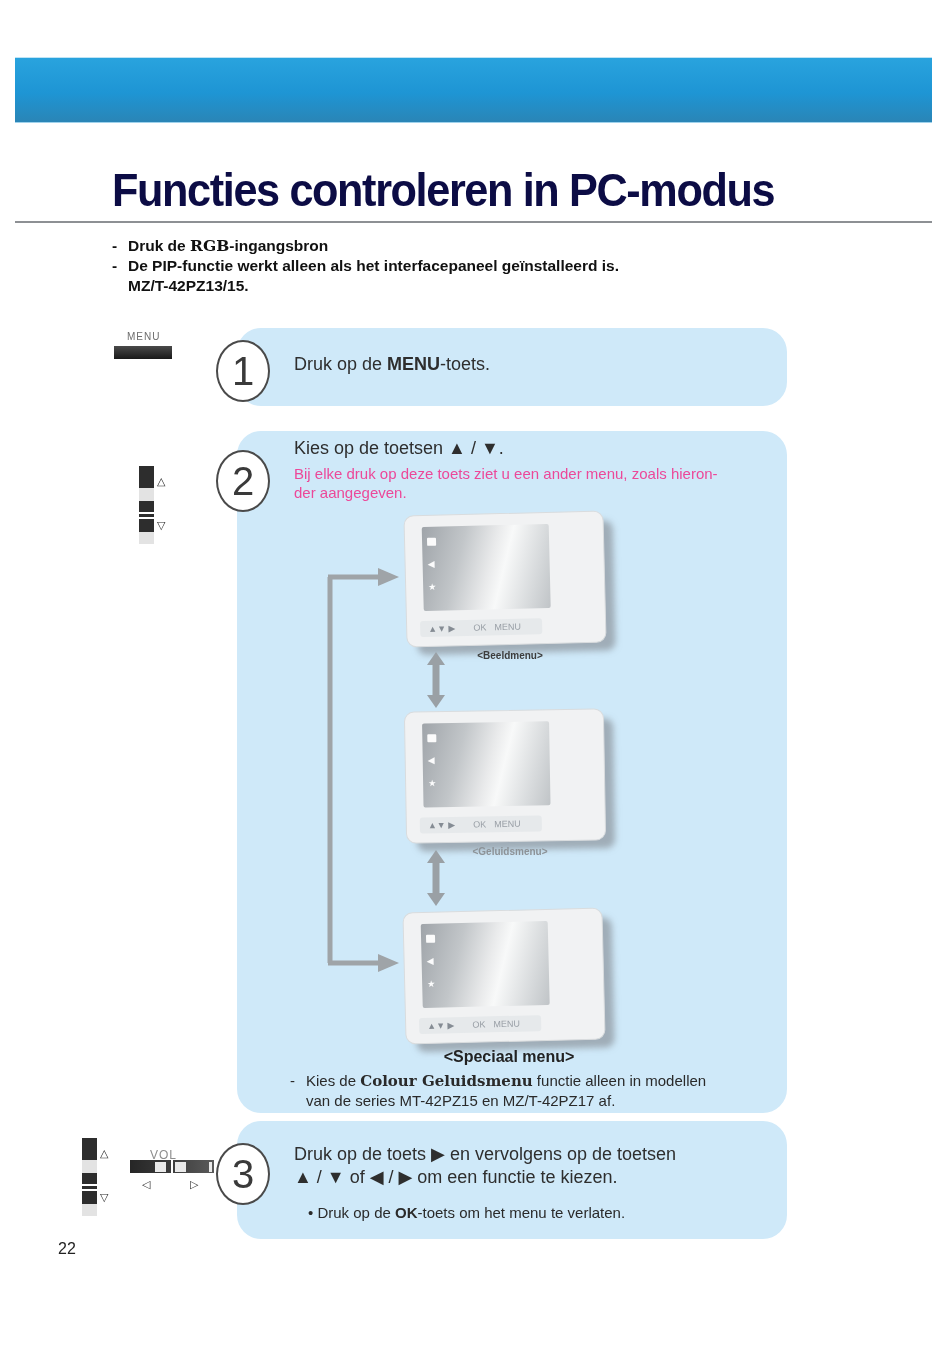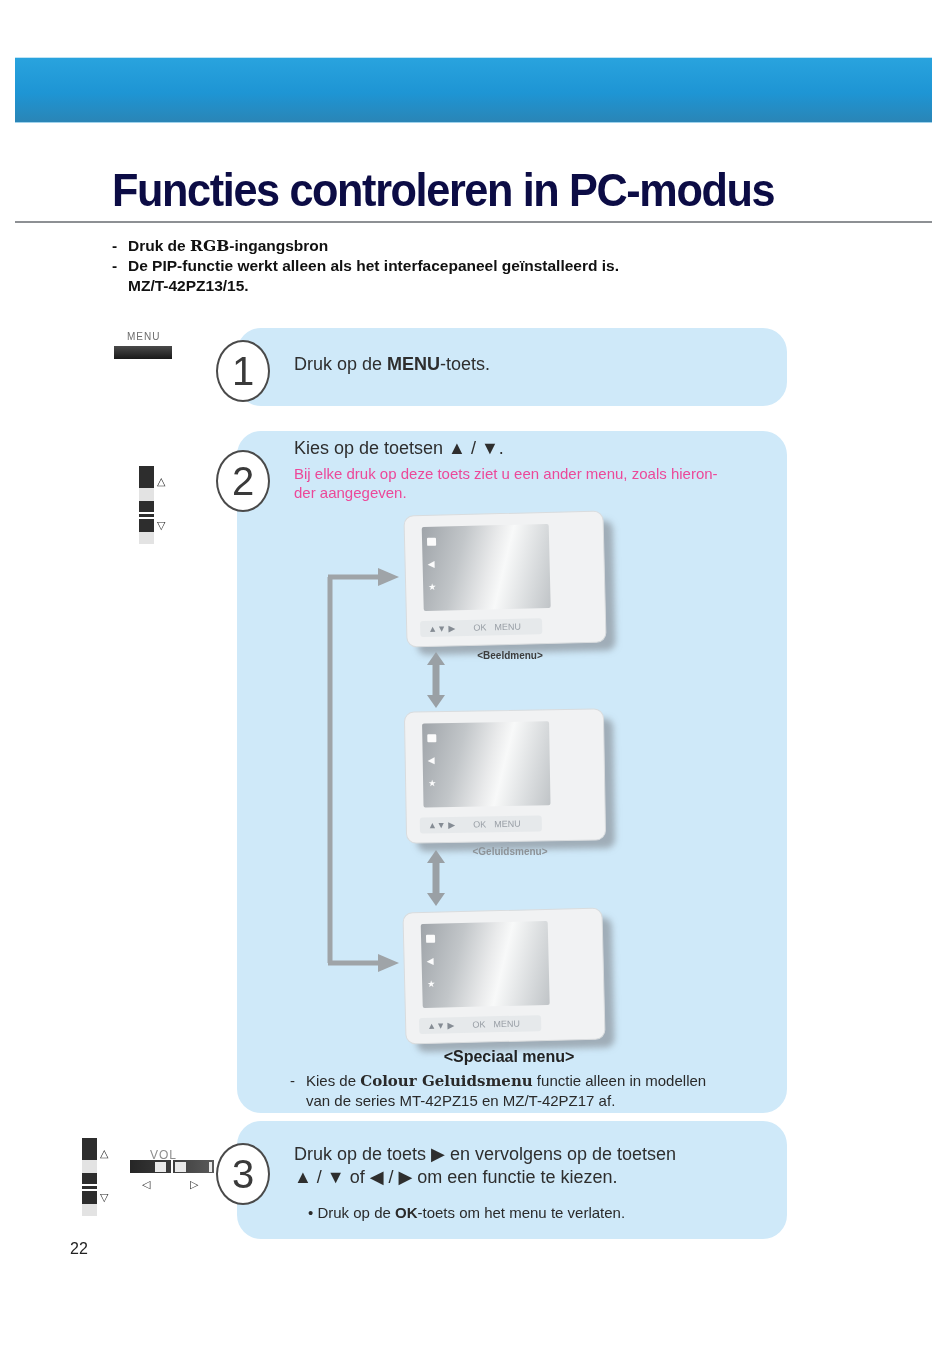--- a/index.html
+++ b/index.html
@@ -57,21 +57,21 @@
   .misq{position:absolute;left:5px;width:9px;height:8px;background:rgba(255,255,255,.95);border-radius:1px;}
   .tvbar{position:absolute;left:13px;bottom:9px;width:122px;height:16px;background:#e6e9eb;
          border-radius:3px;display:flex;align-items:center;font-size:9px;color:#9aa0a7;}
   .tvbar .k{margin-left:8px;color:#858c94;}
   .tvbar .ok{margin-left:18px;}
   .tvbar .mn{margin-left:8px;}
   .tvcap{width:210px;text-align:center;font-size:10px;font-weight:bold;}
 
   .notetext{font-size:15px;color:#2a2a2a;line-height:19px;}
 
-  #pagenum{left:58px;top:1240px;font-size:16px;color:#222;margin-left:12px;}
+  #pagenum{left:58px;top:1240px;font-size:16px;color:#222;}
 </style>
 </head>
 <body>
 
 <div id="page">
 
   <div id="band" class="abs"></div>
 
   <div id="title" class="abs">Functies controleren in PC-modus</div>
   <div id="rule" class="abs"></div>

